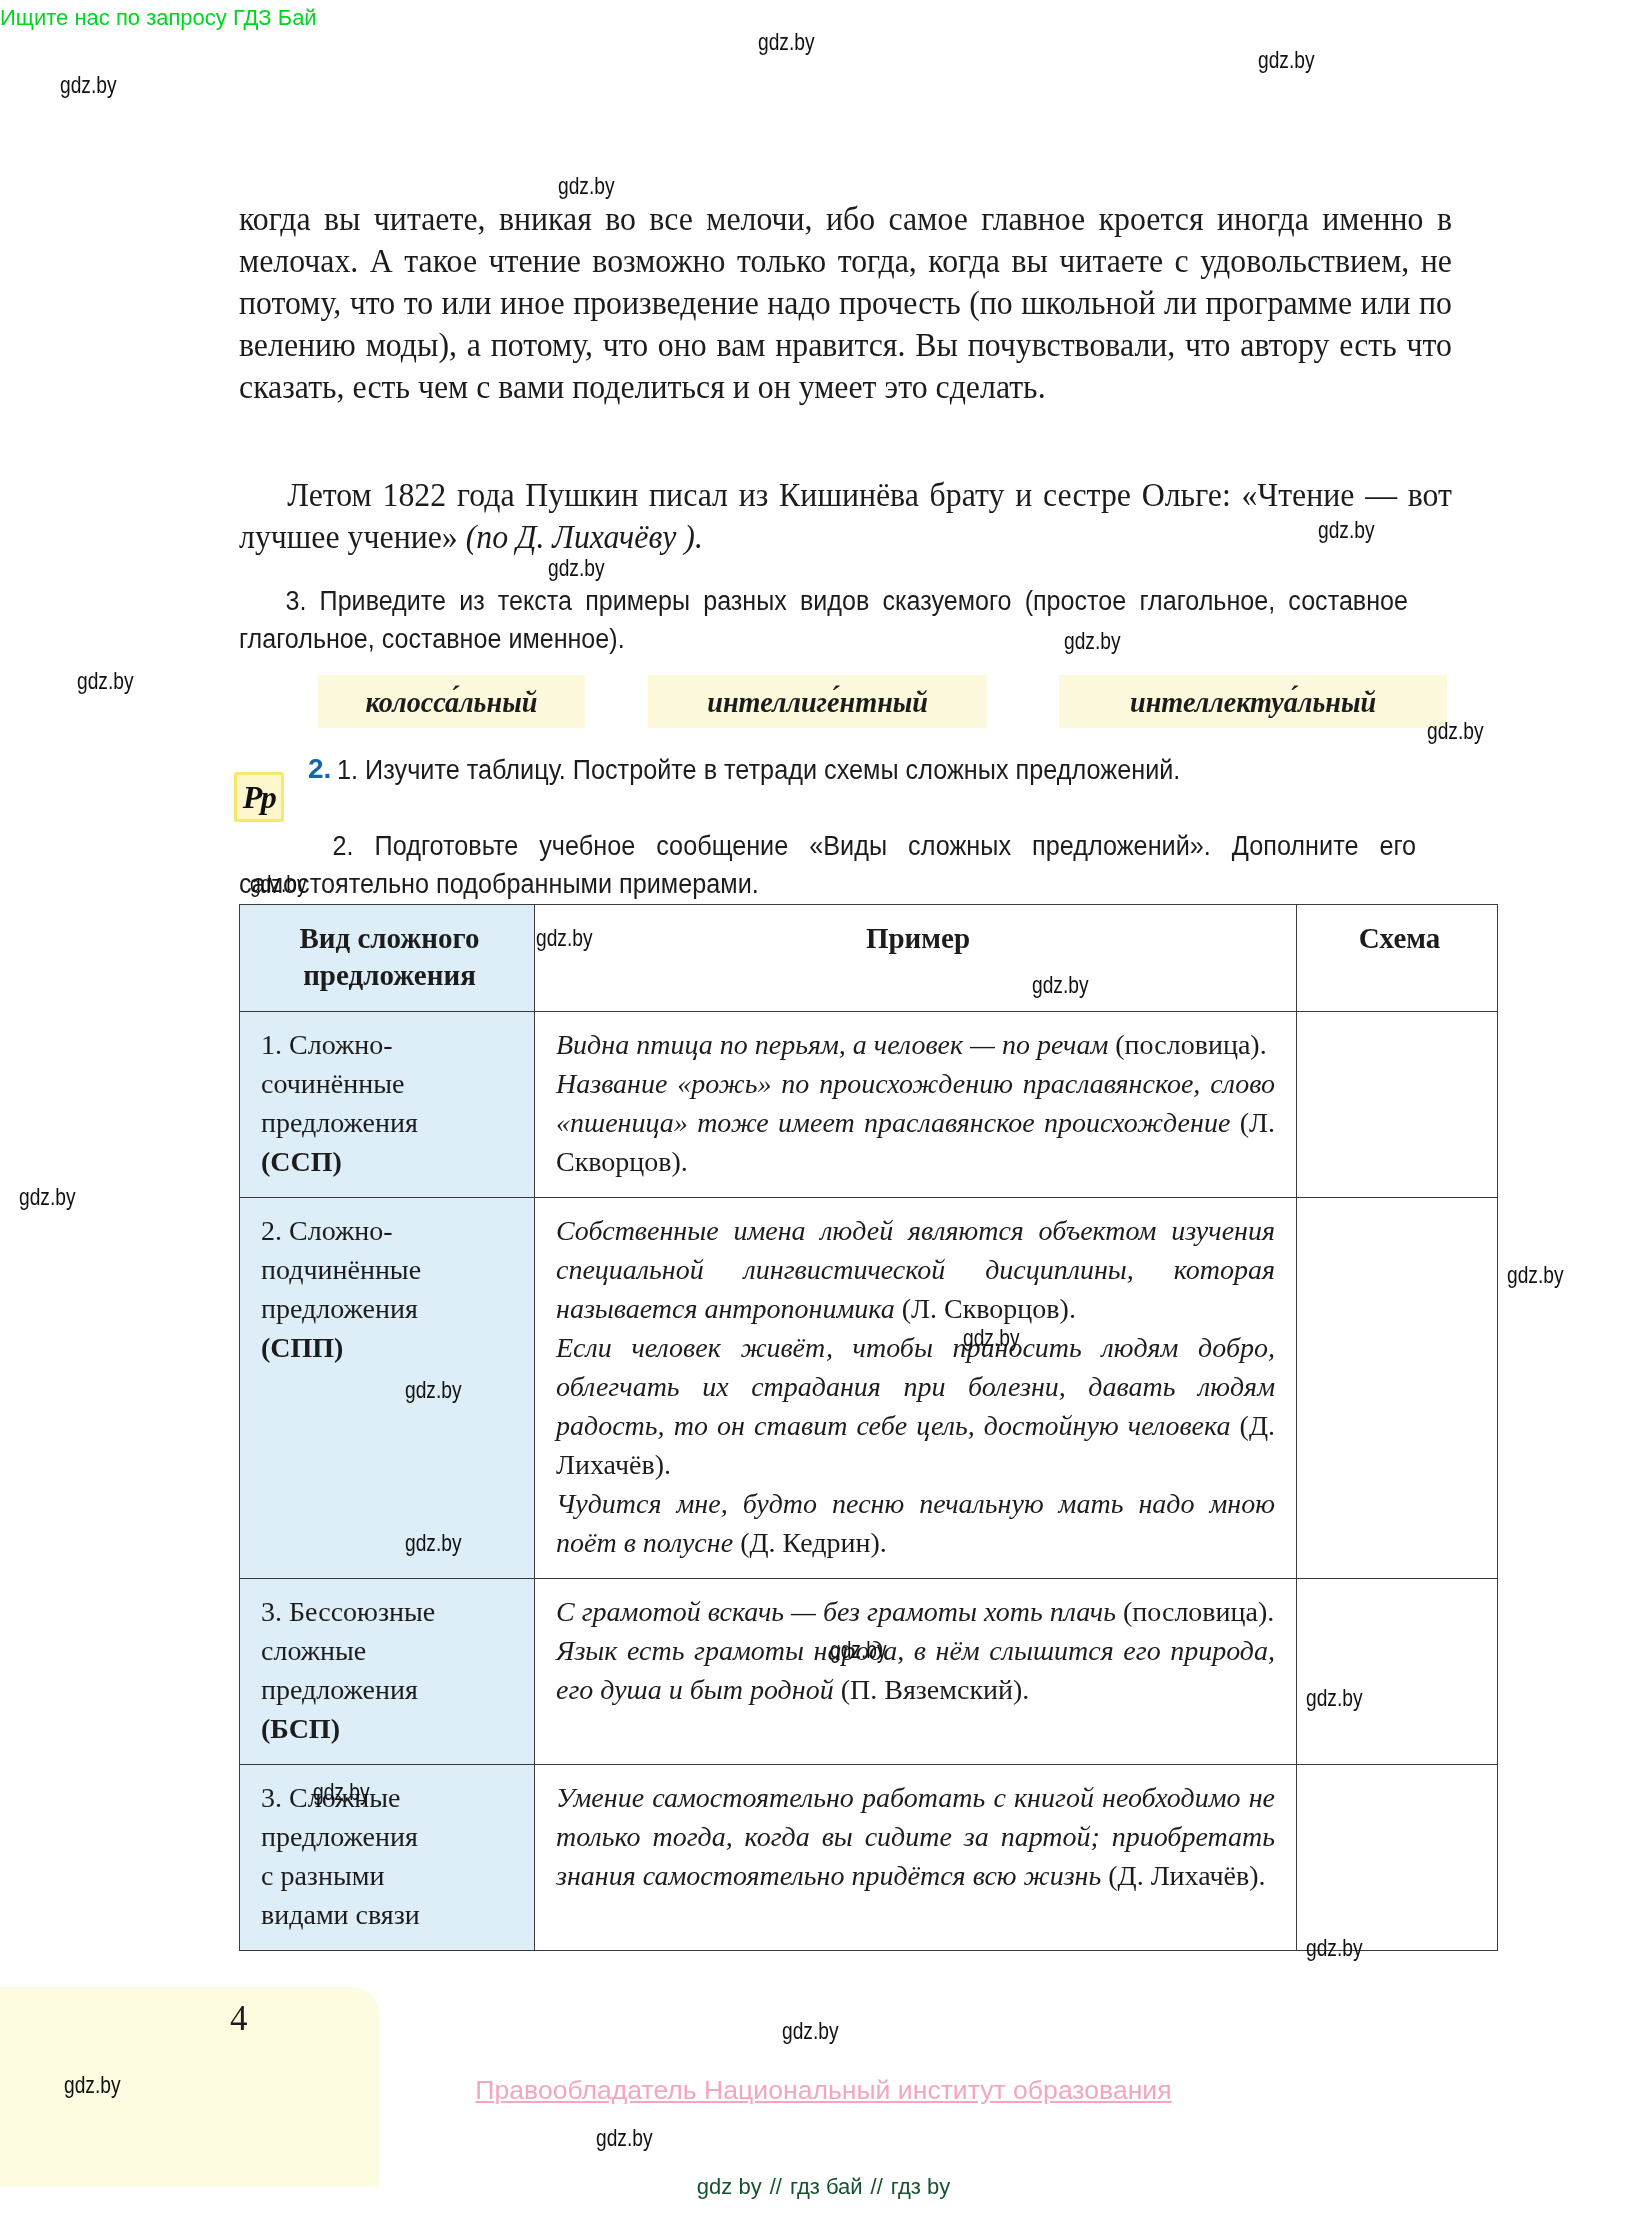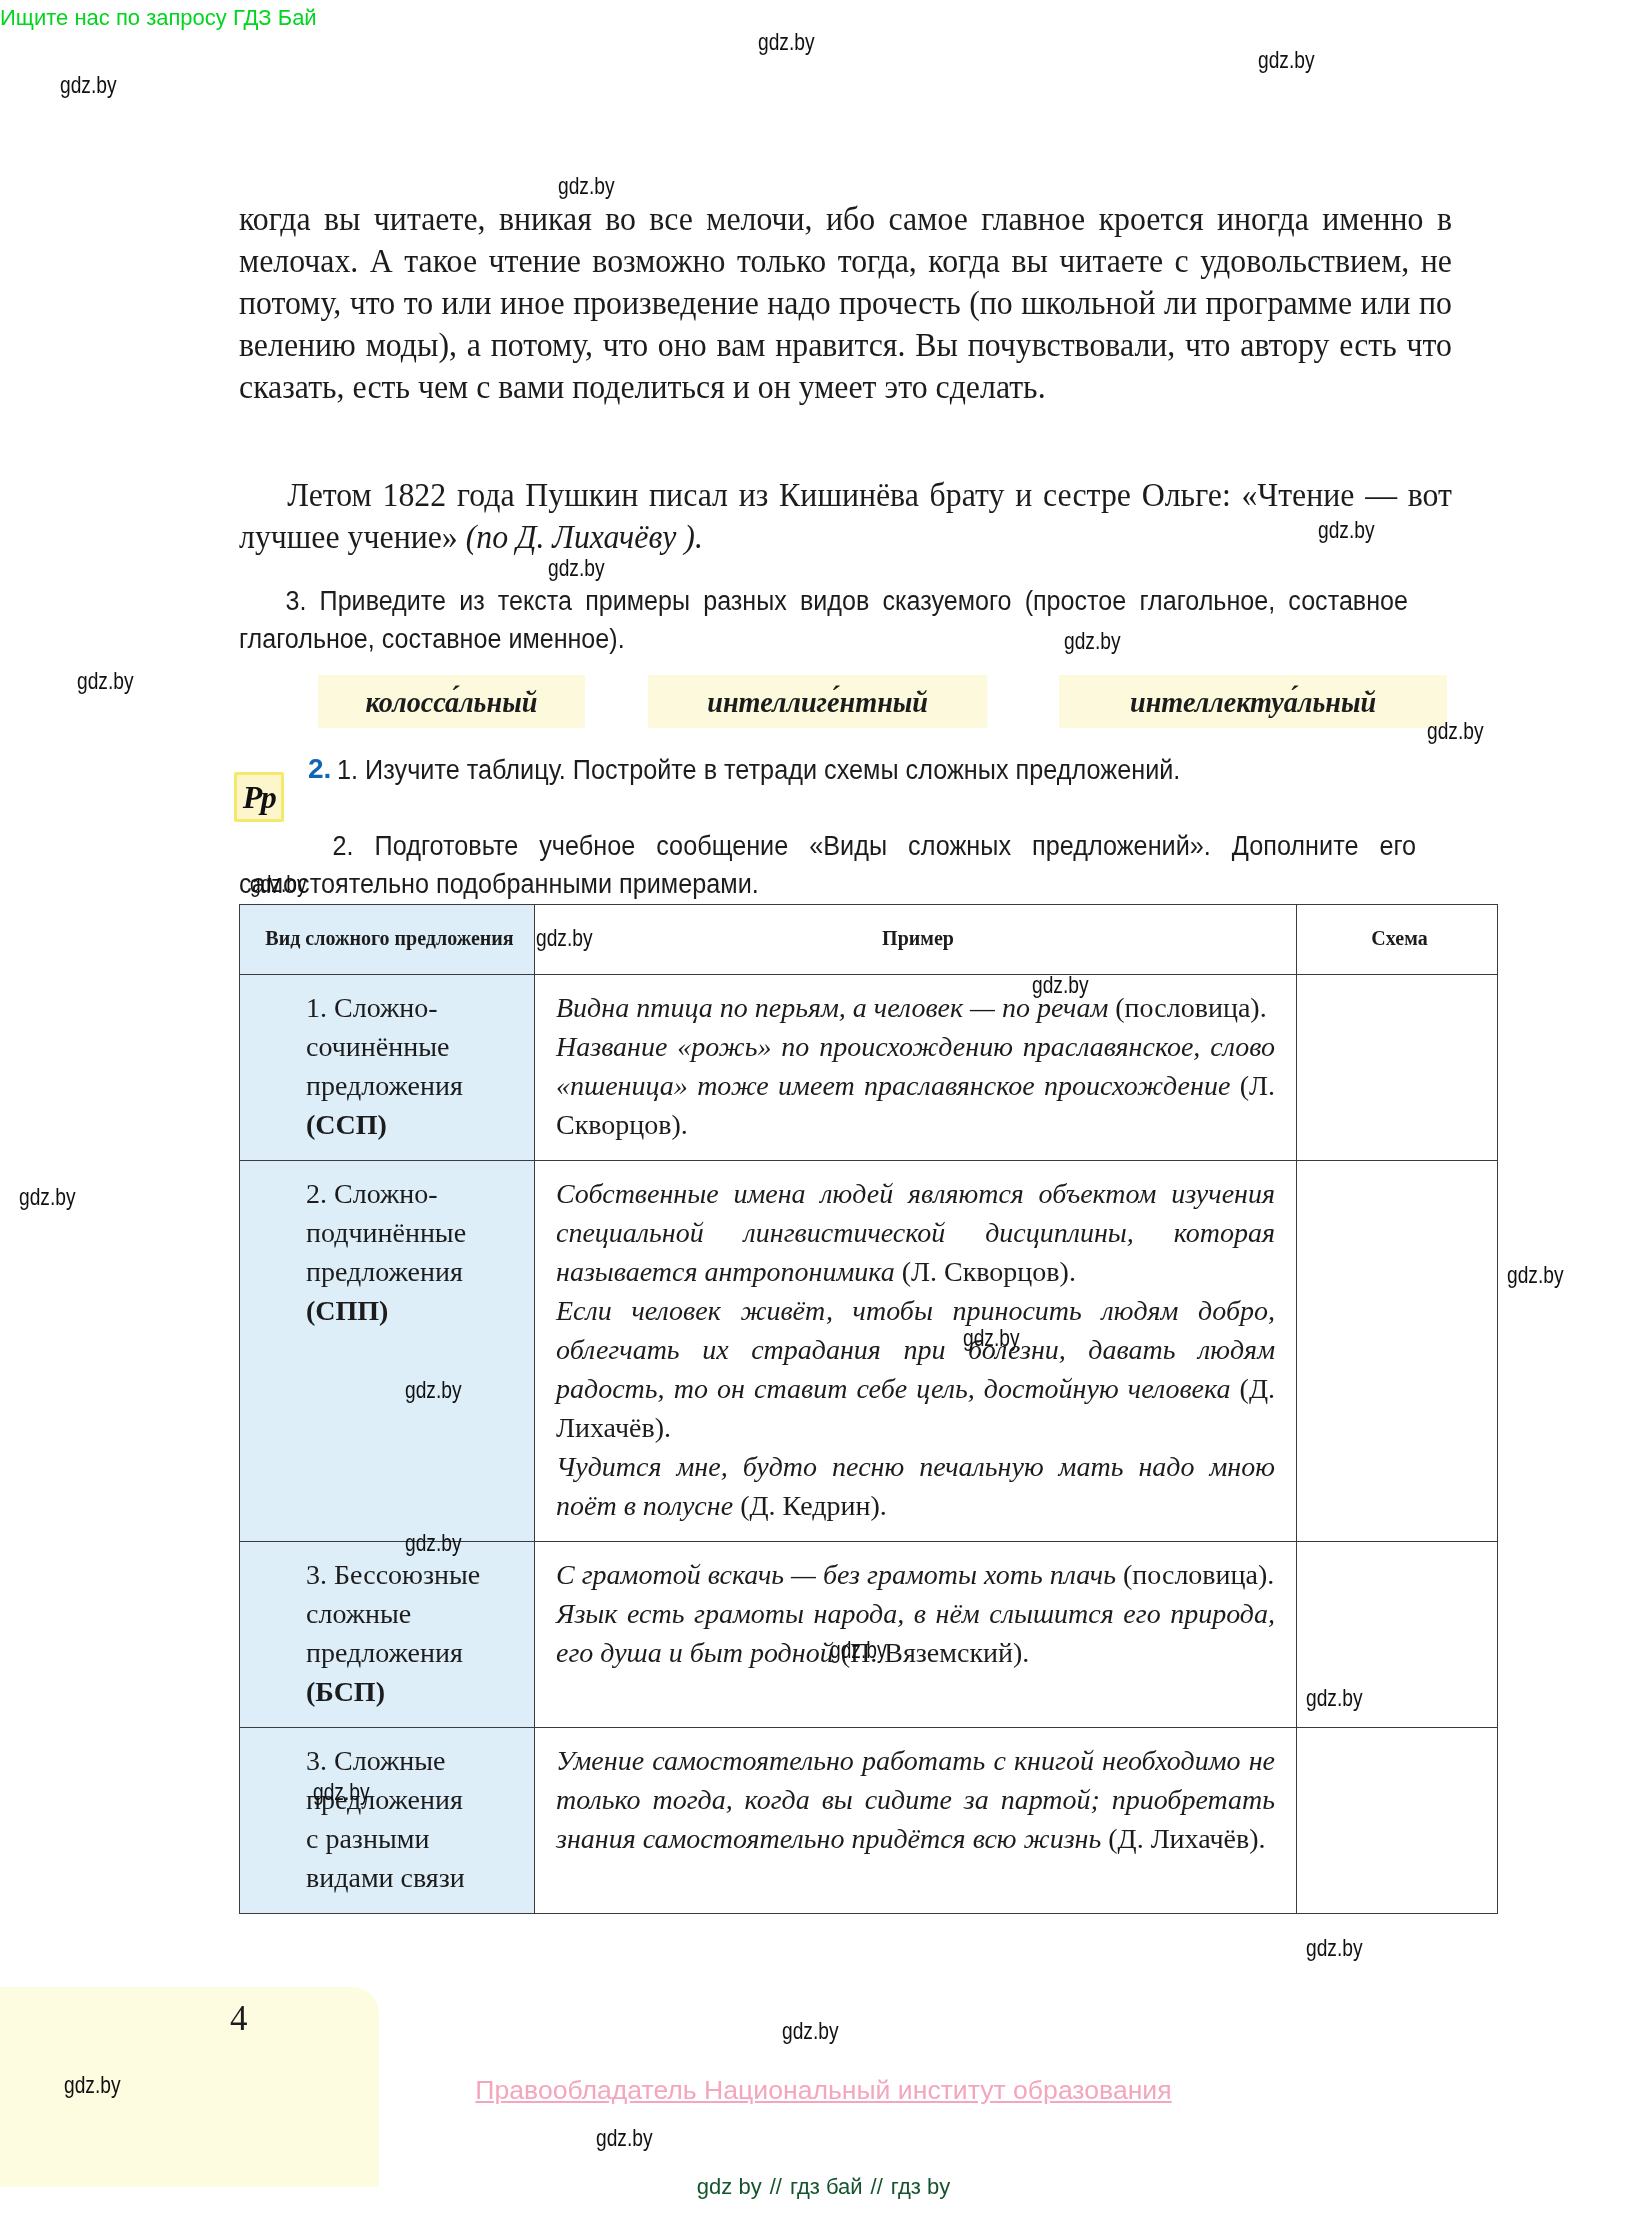--- a/index.html
+++ b/index.html
@@ -200,33 +200,32 @@
   .col-kind  { width: 295px; }
   .col-exm   { width: 762px; }
   .col-sch   { width: 201px; }
 
   td.kind, th.kind {
     background: #ddeef8;
   }
   .cell-pad-h {
     padding: 14.5px 16px 17.7px 21px;
     font-family: "Liberation Serif", "DejaVu Serif", serif;
-    font-size: 20px;
+    font-size: 29px;
     line-height: 37px;
     text-align: center;
     color: #1c1c1c;
   }
   .cell-kind {
     padding: 13px 9.7px 16px 21px;
     font-family: "Liberation Serif", "DejaVu Serif", serif;
     font-size: 28px;
     line-height: 39px;
     color: #1c1c1c;
     transform-origin: left top;
-    margin-left: 45px;
   }
   .cell-kind b { font-weight: 700; }
   .cell-example {
     padding: 13px 21px 16px 21px;
     font-family: "Liberation Serif", "DejaVu Serif", serif;
     font-size: 28px;
     line-height: 39px;
     color: #1c1c1c;
     text-align: justify;
   }

